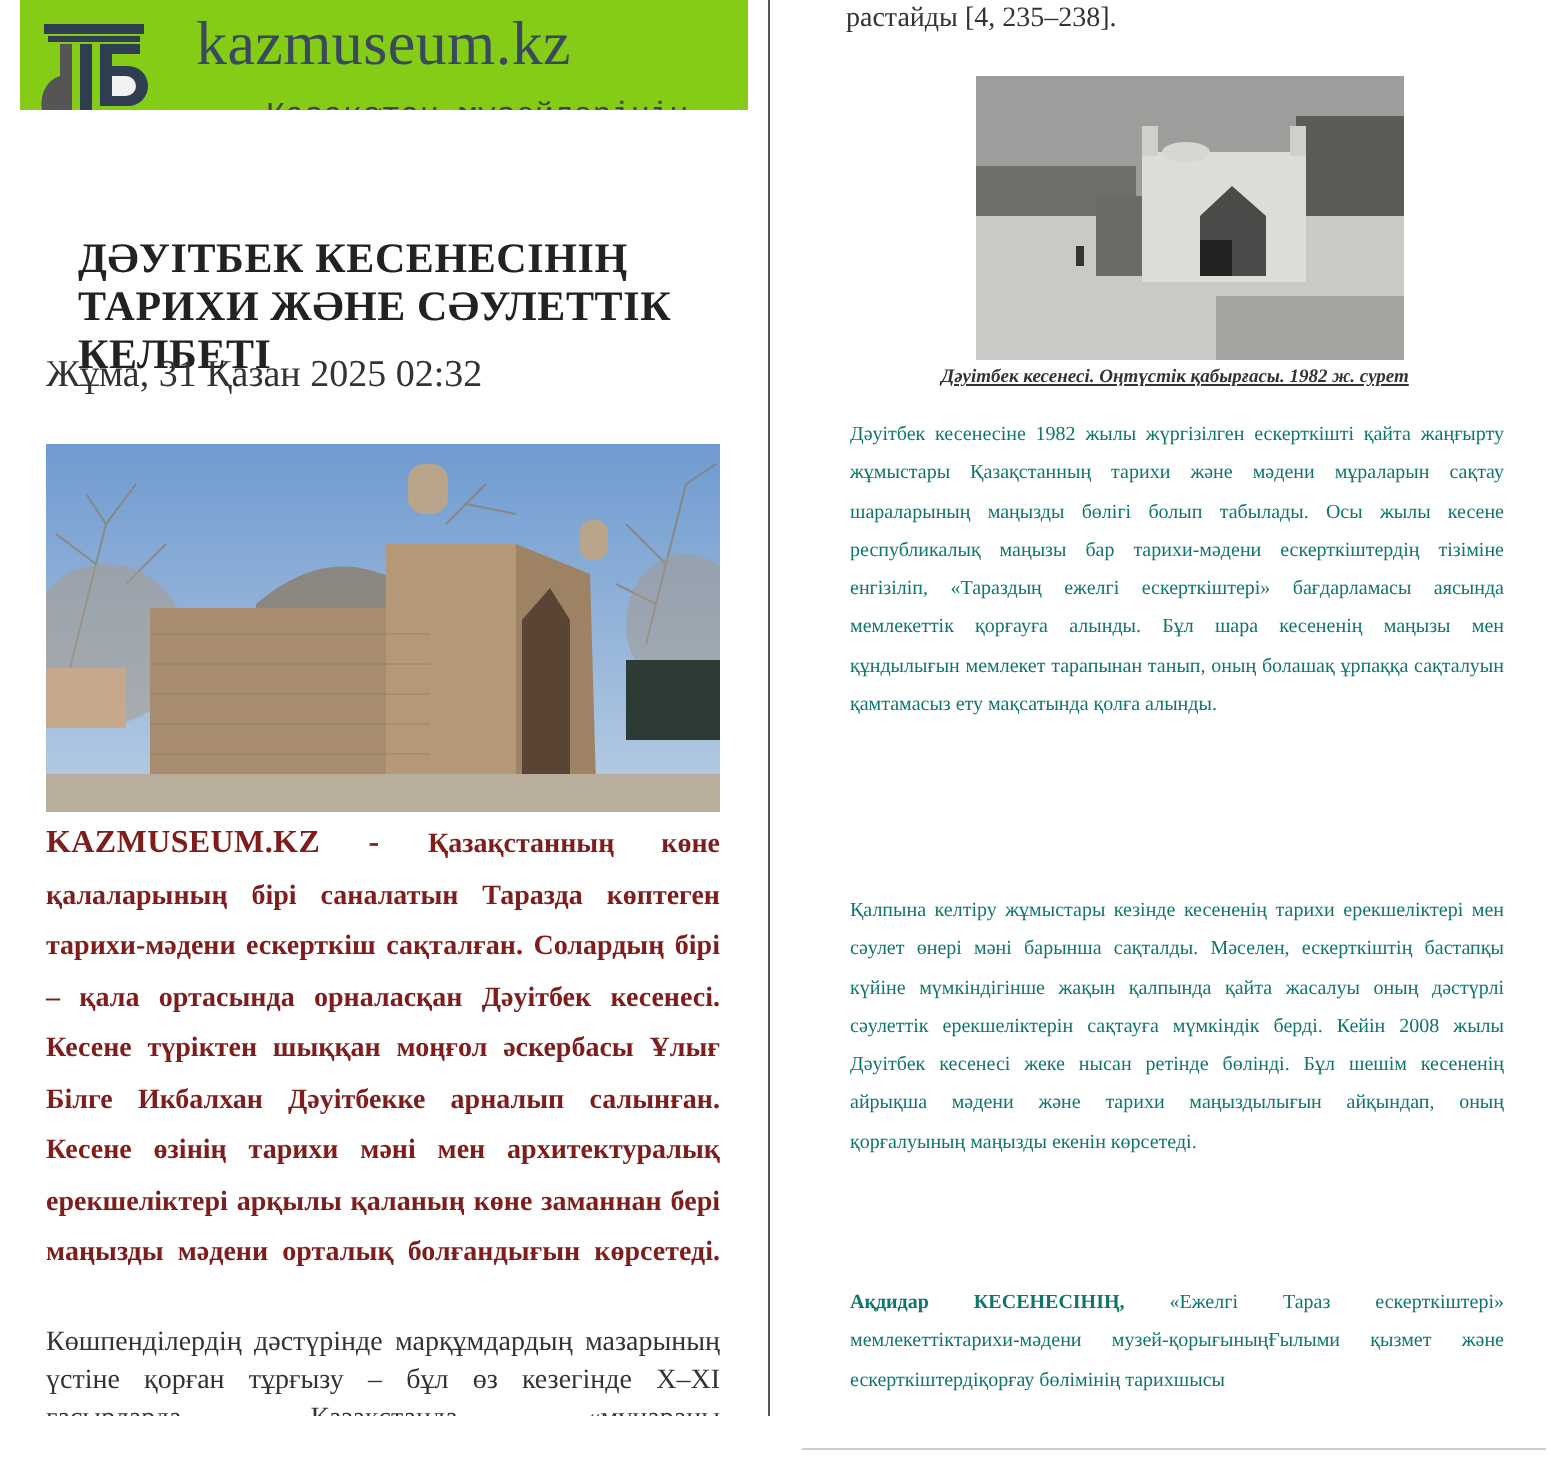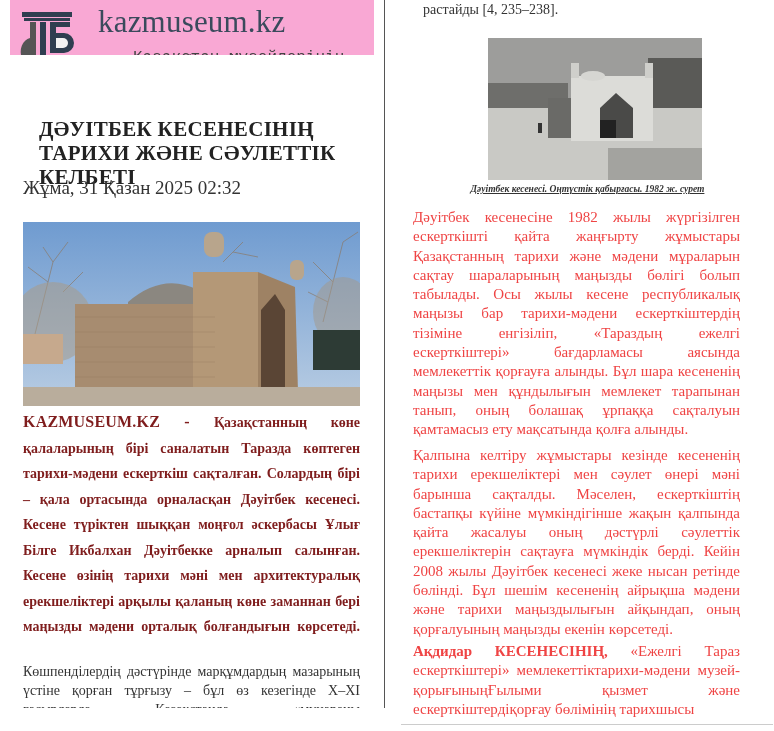--- a/index.html
+++ b/index.html
@@ -1,34 +1,34 @@
 <!DOCTYPE html>
 <html><head>
 <meta charset="utf-8">
 <style>
   html,body{margin:0;padding:0;background:#fff;}
   body{width:774px;height:731px;position:relative;overflow:hidden;font-family:"Liberation Serif",serif;color:#222;}
   .left{position:absolute;left:0;top:0;width:384px;height:708px;border-right:1px solid #555;overflow:hidden;}
   .right{position:absolute;left:401px;top:0;width:373px;height:731px;overflow:hidden;}
   .right-bottom-line{position:absolute;left:401px;top:724px;width:372px;height:1px;background:#ccc;}
-  .banner{position:absolute;left:10px;top:0;width:364px;height:55px;background:#f9a8d4;overflow:hidden;}
+  .banner{position:absolute;left:10px;top:0;width:364px;height:55px;background:#84cc16;overflow:hidden;}
   .logo-mark{position:absolute;left:10px;top:8px;width:62px;height:50px;}
   .site-name{position:absolute;left:88px;top:4px;font-size:31px;color:#3a4a5c;letter-spacing:0.2px;font-family:"Liberation Serif",serif;}
   .site-sub1{position:absolute;left:123px;top:49px;font-size:16px;color:#444;font-family:Liberation Mono, monospace;}
   .site-sub2{position:absolute;left:98px;top:52px;font-size:12px;color:#444;font-family:"Liberation Sans",sans-serif;}
   .title{position:absolute;left:23px;top:101px;width:350px;font-size:21px;line-height:24px;font-weight:bold;color:#222;letter-spacing:0.3px;}
   .date{position:absolute;left:23px;top:177px;font-size:19px;color:#333;}
   .photo1{position:absolute;left:23px;top:222px;width:337px;height:184px;overflow:hidden;}
   .lead{position:absolute;left:23px;top:409px;width:337px;font-size:14px;line-height:25.5px;font-weight:bold;color:#7f1d1d;text-align:justify;text-align-last:justify;}
   .lead .tag{font-size:16px;letter-spacing:0.2px;}
   .para2{position:absolute;left:23px;top:662px;width:337px;font-size:14px;line-height:19px;color:#333;text-align:justify;text-align-last:justify;}
   .r-top{position:absolute;left:22px;top:2px;font-size:14px;color:#333;}
   .photo2{position:absolute;left:87px;top:38px;width:214px;height:142px;overflow:hidden;}
   .caption{position:absolute;left:0;top:184px;width:373px;text-align:center;font-size:9.5px;font-weight:bold;font-style:italic;color:#333;text-decoration:underline;}
-  .rp{position:absolute;left:12px;width:327px;font-size:15px;line-height:19.3px;color:#ef4444;text-align:justify;}
+  .rp{position:absolute;left:24px;width:327px;font-size:10px;line-height:19.3px;color:#0f766e;text-align:justify;}
   .author b{font-weight:bold;}
 </style>
 </head>
 <body>
 
 <div class="left">
   <div class="banner">
     <svg class="logo-mark" viewBox="0 0 62 50">
       <rect x="2" y="4" width="50" height="5" fill="#2f3e50"></rect>
       <rect x="4" y="10" width="46" height="3" fill="#2f3e50"></rect>

